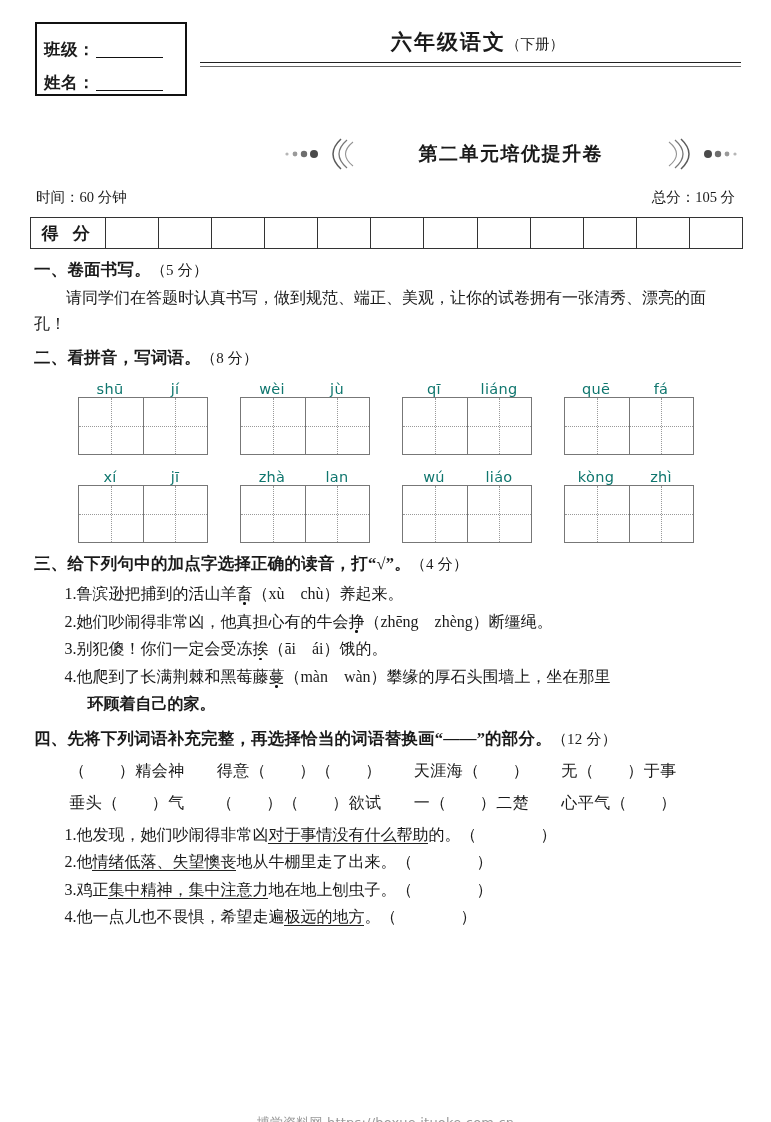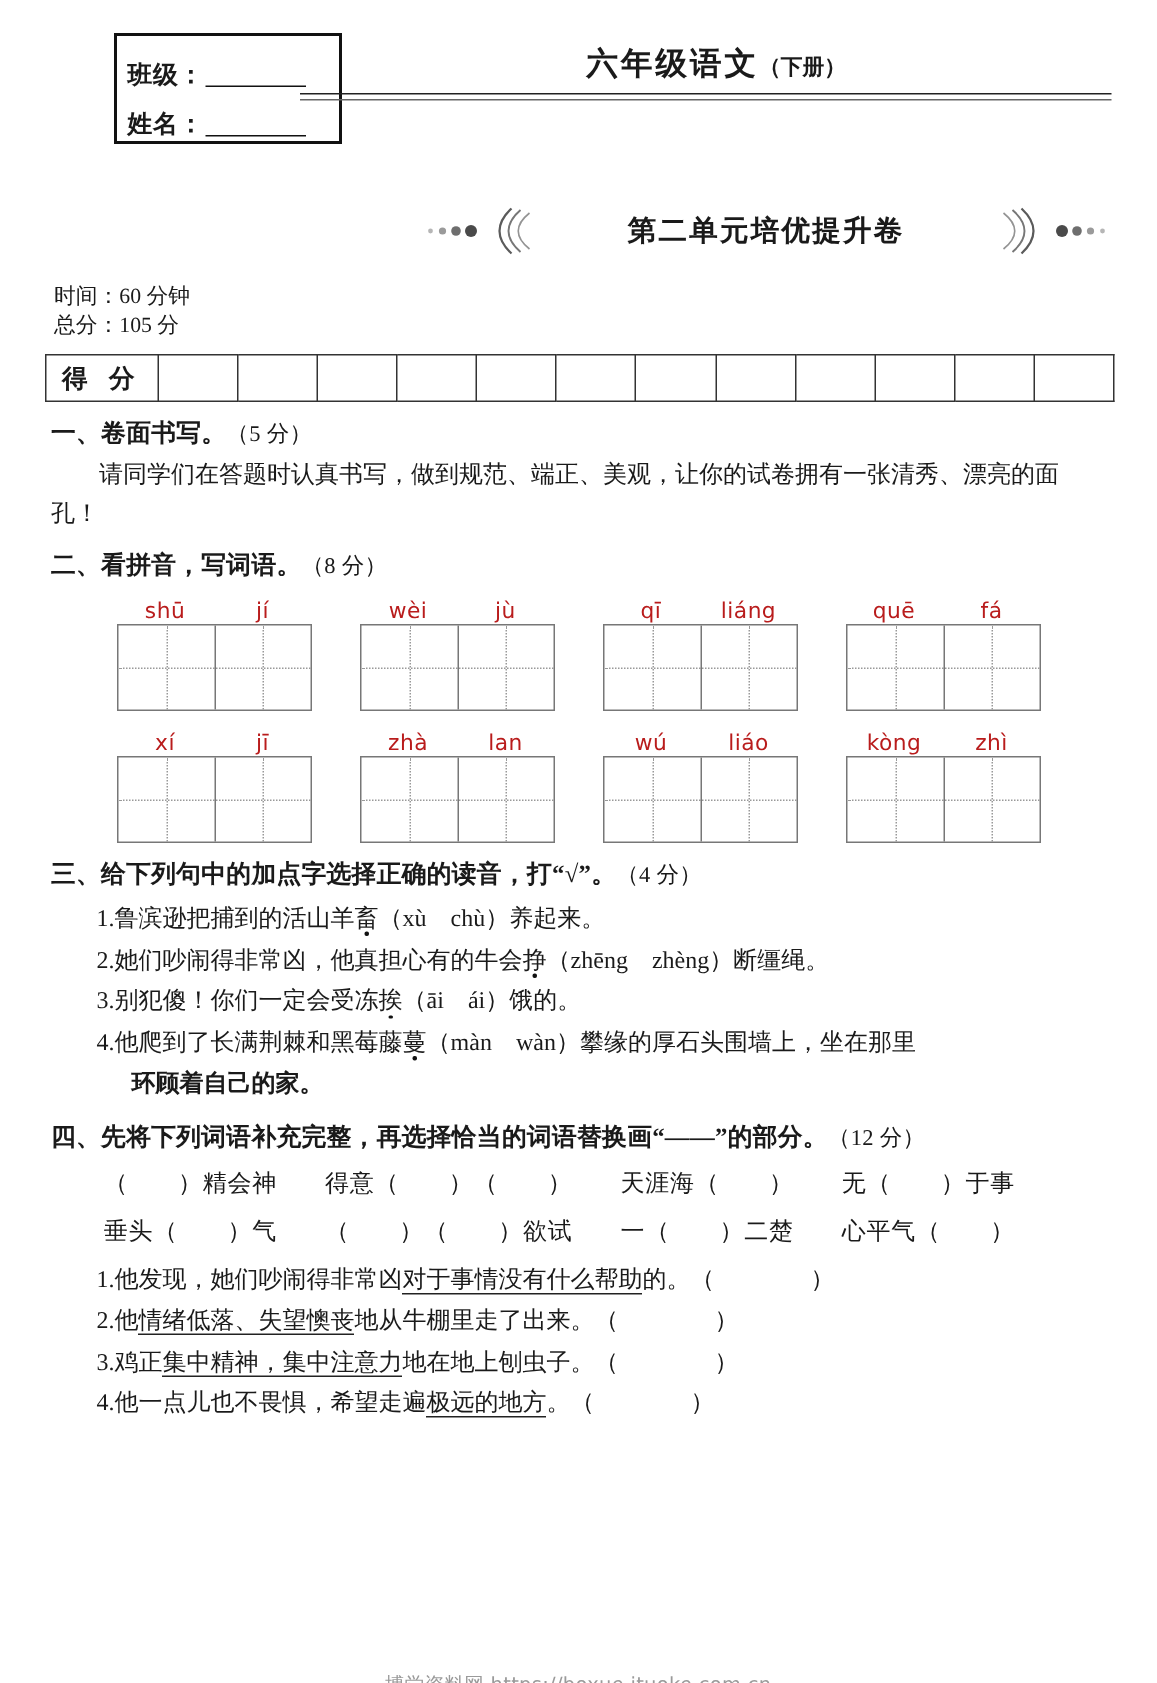--- a/index.html
+++ b/index.html
@@ -31,21 +31,20 @@
   }
   .id-box {
     position: absolute;
     left: 5px;
     top: 0;
     width: 152px;
     height: 74px;
     border: 2.5px solid #111;
     box-sizing: border-box;
     padding: 4px 22px 0 7px;
-    margin-left: 41px;
   }
   .id-row {
     display: flex;
     align-items: flex-end;
     height: 33px;
     font-size: 16.5px;
     font-weight: bold;
     font-family: "Liberation Serif", "DejaVu Serif", serif;
     letter-spacing: 0.5px;
   }
@@ -66,21 +65,21 @@
   .paper-title {
     text-align: center;
     font-size: 21px;
     font-weight: bold;
     letter-spacing: 2px;
     padding-left: 14px;
     white-space: nowrap;
   }
   .paper-title .vol {
     font-size: 14.5px;
-    font-weight: bold;
+    font-weight: normal;
     letter-spacing: 0;
   }
   .double-rule {
     margin-top: 6px;
     border-top: 1.6px solid #222;
     border-bottom: 1px solid #666;
     height: 2.5px;
   }
 
   
@@ -103,21 +102,20 @@
   .deco svg { display: block; }
 
   
   .meta-line {
     display: flex;
     justify-content: space-between;
     align-items: baseline;
     margin-top: 14px;
     padding: 0 6px;
     font-size: 14.5px;
-    flex-direction: column;
   }
   .meta-line span { white-space: nowrap; }
 
   
   .score-table {
     margin-top: 10px;
     width: 713px;
     border-collapse: collapse;
     table-layout: fixed;
   }
@@ -184,21 +182,21 @@
     display: flex;
     justify-content: center;
     gap: 32px;
     margin-bottom: 9px;
   }
   .py-cell { width: 130px; }
   .py-text {
     display: flex;
     font-size: 14.5px;
     font-family: "DejaVu Sans", sans-serif;
-    color: #b91c1c;
+    color: #0f766e;
     height: 21px;
     align-items: flex-end;
     justify-content: center;
     letter-spacing: 0.3px;
   }
   .py-text span {
     width: 65px;
     text-align: center;
   }
   .tianzi {

